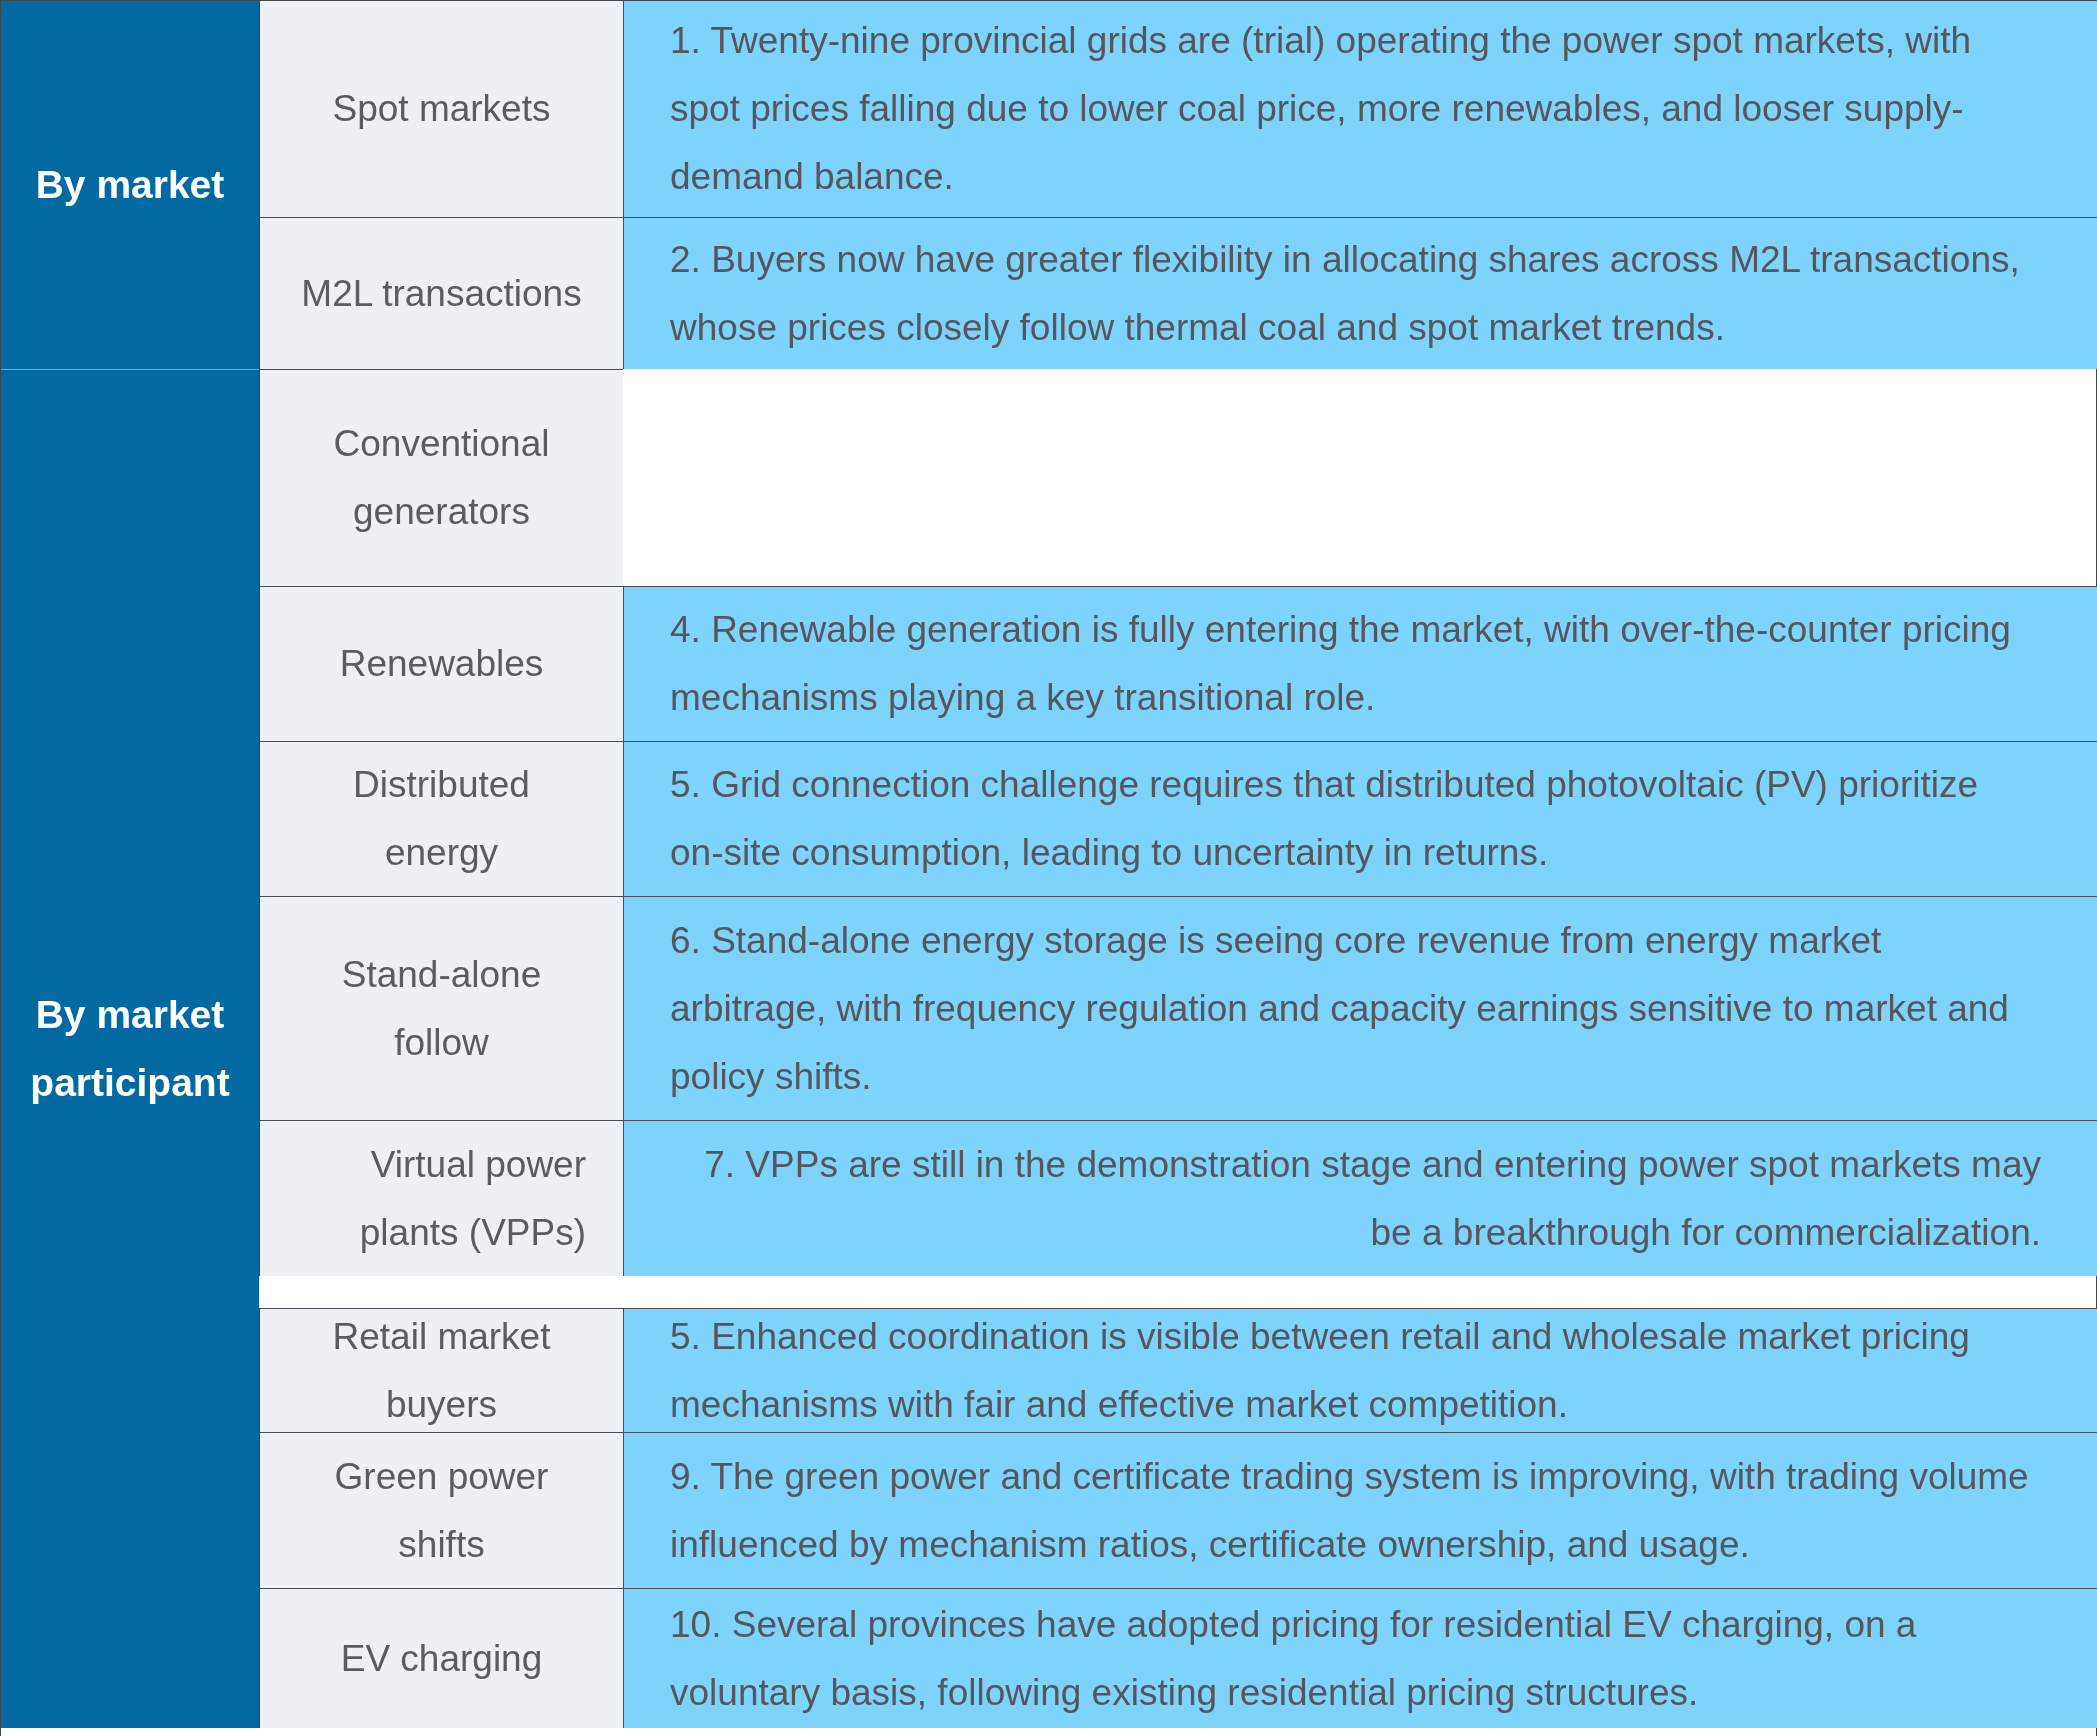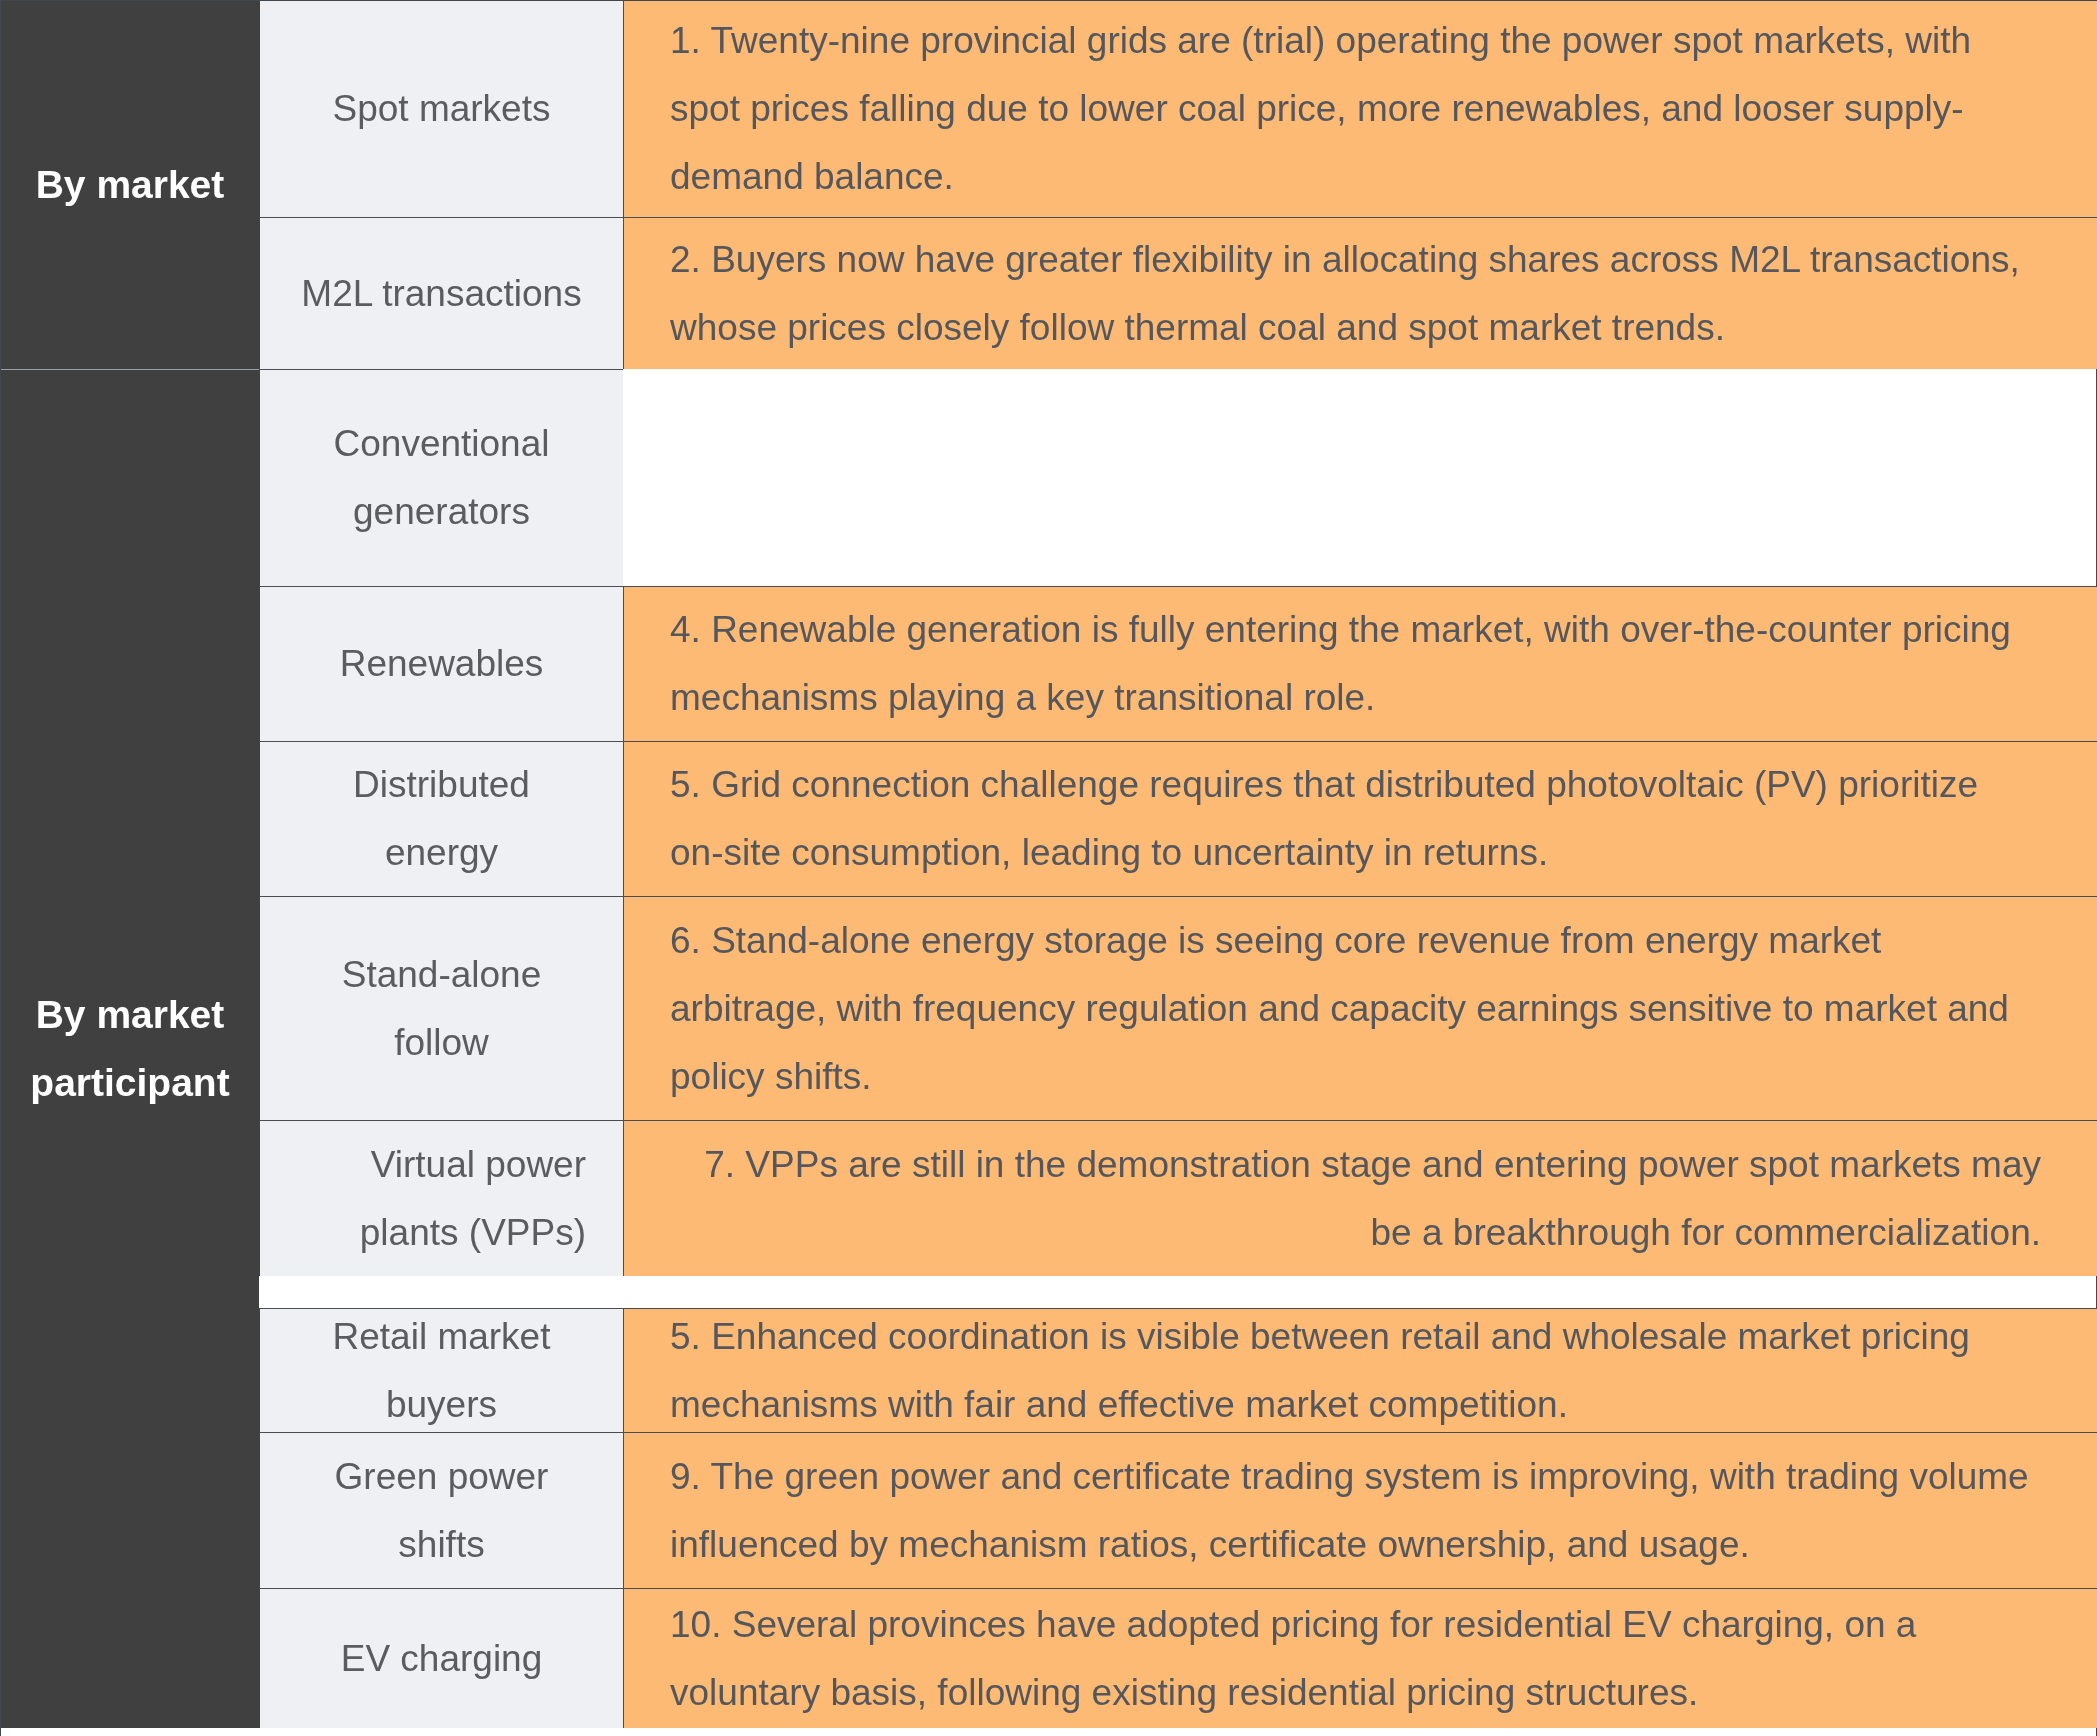--- a/index.html
+++ b/index.html
@@ -10,21 +10,21 @@
     display:grid;
     grid-template-columns:258px 364px 1474px;
     grid-template-rows:216px 152px 217px 155px 155px 224px 156px 156px 156px 140px;
     border:1.4px solid #42474d;
     background:#ffffff;
   }
   .cell{box-sizing:border-box;display:flex;align-items:center;overflow:hidden;}
   
   .group{
     grid-column:1;
-    background:#404040;
+    background:#0369a1;
     color:#ffffff;
     justify-content:center;
     text-align:center;
     font-weight:bold;
     font-size:39px;
     line-height:68px;
     padding:0 8.4px;
   }
   .group-1{grid-row:1/3;}
   .group-2{grid-row:3/11;border-top:1.4px solid #97a1aa;}
@@ -36,21 +36,21 @@
     justify-content:center;
     text-align:center;
     font-size:37px;
     line-height:68px;
     padding:0 37px;
     border-left:0.9px solid #39434c;
   }
   
   .desc{
     grid-column:3;
-    background:#fdba74;
+    background:#7dd3fc;
     color:#55575c;
     justify-content:flex-start;
     text-align:left;
     font-size:37px;
     line-height:68px;
     padding:4.7px 56px 4.7px 46px;
     border-left:1.4px solid #4a4e54;
   }
   .r1{grid-row:1;} .r2{grid-row:2;} .r3{grid-row:3;} .r4{grid-row:4;} .r5{grid-row:5;}
   .r6{grid-row:6;} .r7{grid-row:7;text-align:right;} .r8{grid-row:8;margin-top:32px;} .r9{grid-row:9;} .r10{grid-row:10;}

